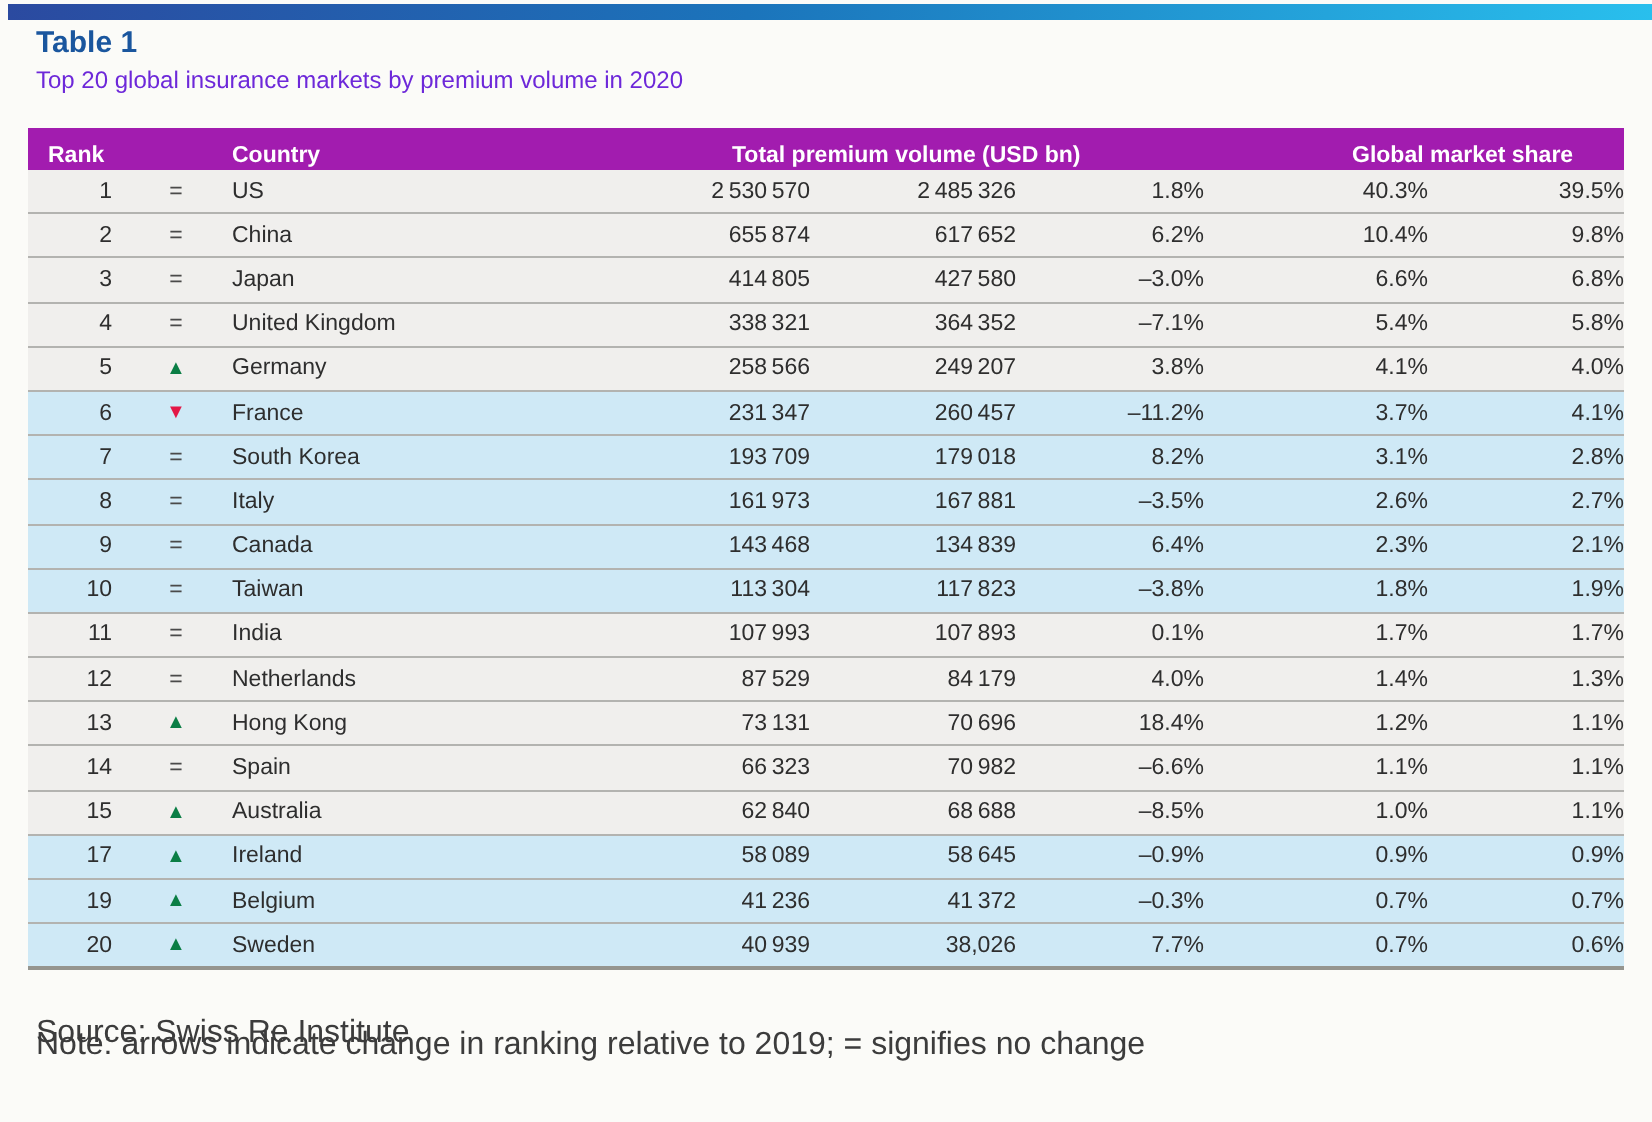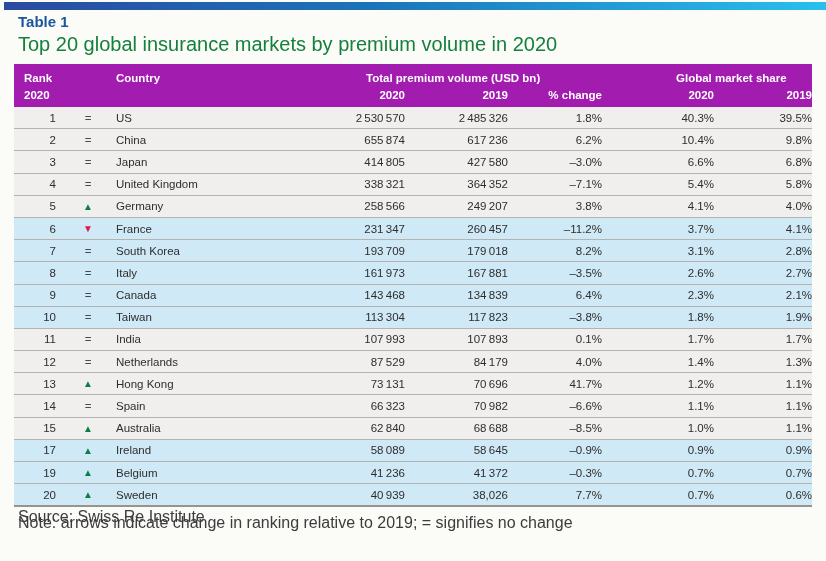--- a/index.html
+++ b/index.html
@@ -15,21 +15,21 @@
   .top-bar{
     position:absolute;left:4px;top:2px;right:0;height:8px;
     background:linear-gradient(90deg,#2b4aa0 0%,#1b74bb 45%,#29bfed 100%);
   }
   .table-label{
     position:absolute;left:18px;top:13px;
     font-size:15px;font-weight:bold;color:#1a569e;
   }
   .table-title{
     position:absolute;left:18px;top:33px;
-    font-size:20px;color:#15803d;
+    font-size:12px;color:#6d28d9;
   }
 
   table.main{
     position:absolute;left:14px;top:64px;width:798px;
     border-collapse:collapse;table-layout:fixed;
     font-size:11.5px;color:#2e2e2e;
     border-bottom:2px solid #95958f;
   }
   thead th{
     background:#a21caf;color:#ffffff;font-weight:bold;
@@ -88,48 +88,38 @@
       <col style="width:112px">
         <col style="width:94px">
     </colgroup>
     <thead>
       <tr class="h1">
         <th colspan="2" class="pl10">Rank</th>
         <th class="pl2">Country</th>
         <th colspan="3" class="premium-group">Total premium volume (USD bn)</th>
         <th colspan="2" class="share-group">Global market share</th>
       </tr>
-      <tr class="h2">
-        <th class="pl10">2020</th>
-        <th></th>
-        <th></th>
-        <th class="num">2020</th>
-        <th class="num">2019</th>
-        <th class="num">% change</th>
-        <th class="num">2020</th>
-        <th class="num num-last">2019</th>
-      </tr>
     </thead>
     <tbody>
         <tr class="band-gray">
           <td class="td-rank">1</td>
           <td class="td-sym equal">=</td>
           <td class="td-country">US</td>
           <td class="td-num">2 530 570</td>
           <td class="td-num">2 485 326</td>
           <td class="td-num">1.8%</td>
           <td class="td-num">40.3%</td>
           <td class="td-num td-last">39.5%</td>
         </tr>
         <tr class="band-gray">
           <td class="td-rank">2</td>
           <td class="td-sym equal">=</td>
           <td class="td-country">China</td>
           <td class="td-num">655 874</td>
-          <td class="td-num">617 236</td>
+          <td class="td-num">617 652</td>
           <td class="td-num">6.2%</td>
           <td class="td-num">10.4%</td>
           <td class="td-num td-last">9.8%</td>
         </tr>
         <tr class="band-gray">
           <td class="td-rank">3</td>
           <td class="td-sym equal">=</td>
           <td class="td-country">Japan</td>
           <td class="td-num">414 805</td>
           <td class="td-num">427 580</td>
@@ -226,21 +216,21 @@
           <td class="td-num">4.0%</td>
           <td class="td-num">1.4%</td>
           <td class="td-num td-last">1.3%</td>
         </tr>
         <tr class="band-gray">
           <td class="td-rank">13</td>
           <td class="td-sym up">▲</td>
           <td class="td-country">Hong Kong</td>
           <td class="td-num">73 131</td>
           <td class="td-num">70 696</td>
-          <td class="td-num">41.7%</td>
+          <td class="td-num">18.4%</td>
           <td class="td-num">1.2%</td>
           <td class="td-num td-last">1.1%</td>
         </tr>
         <tr class="band-gray">
           <td class="td-rank">14</td>
           <td class="td-sym equal">=</td>
           <td class="td-country">Spain</td>
           <td class="td-num">66 323</td>
           <td class="td-num">70 982</td>
           <td class="td-num">–6.6%</td>

